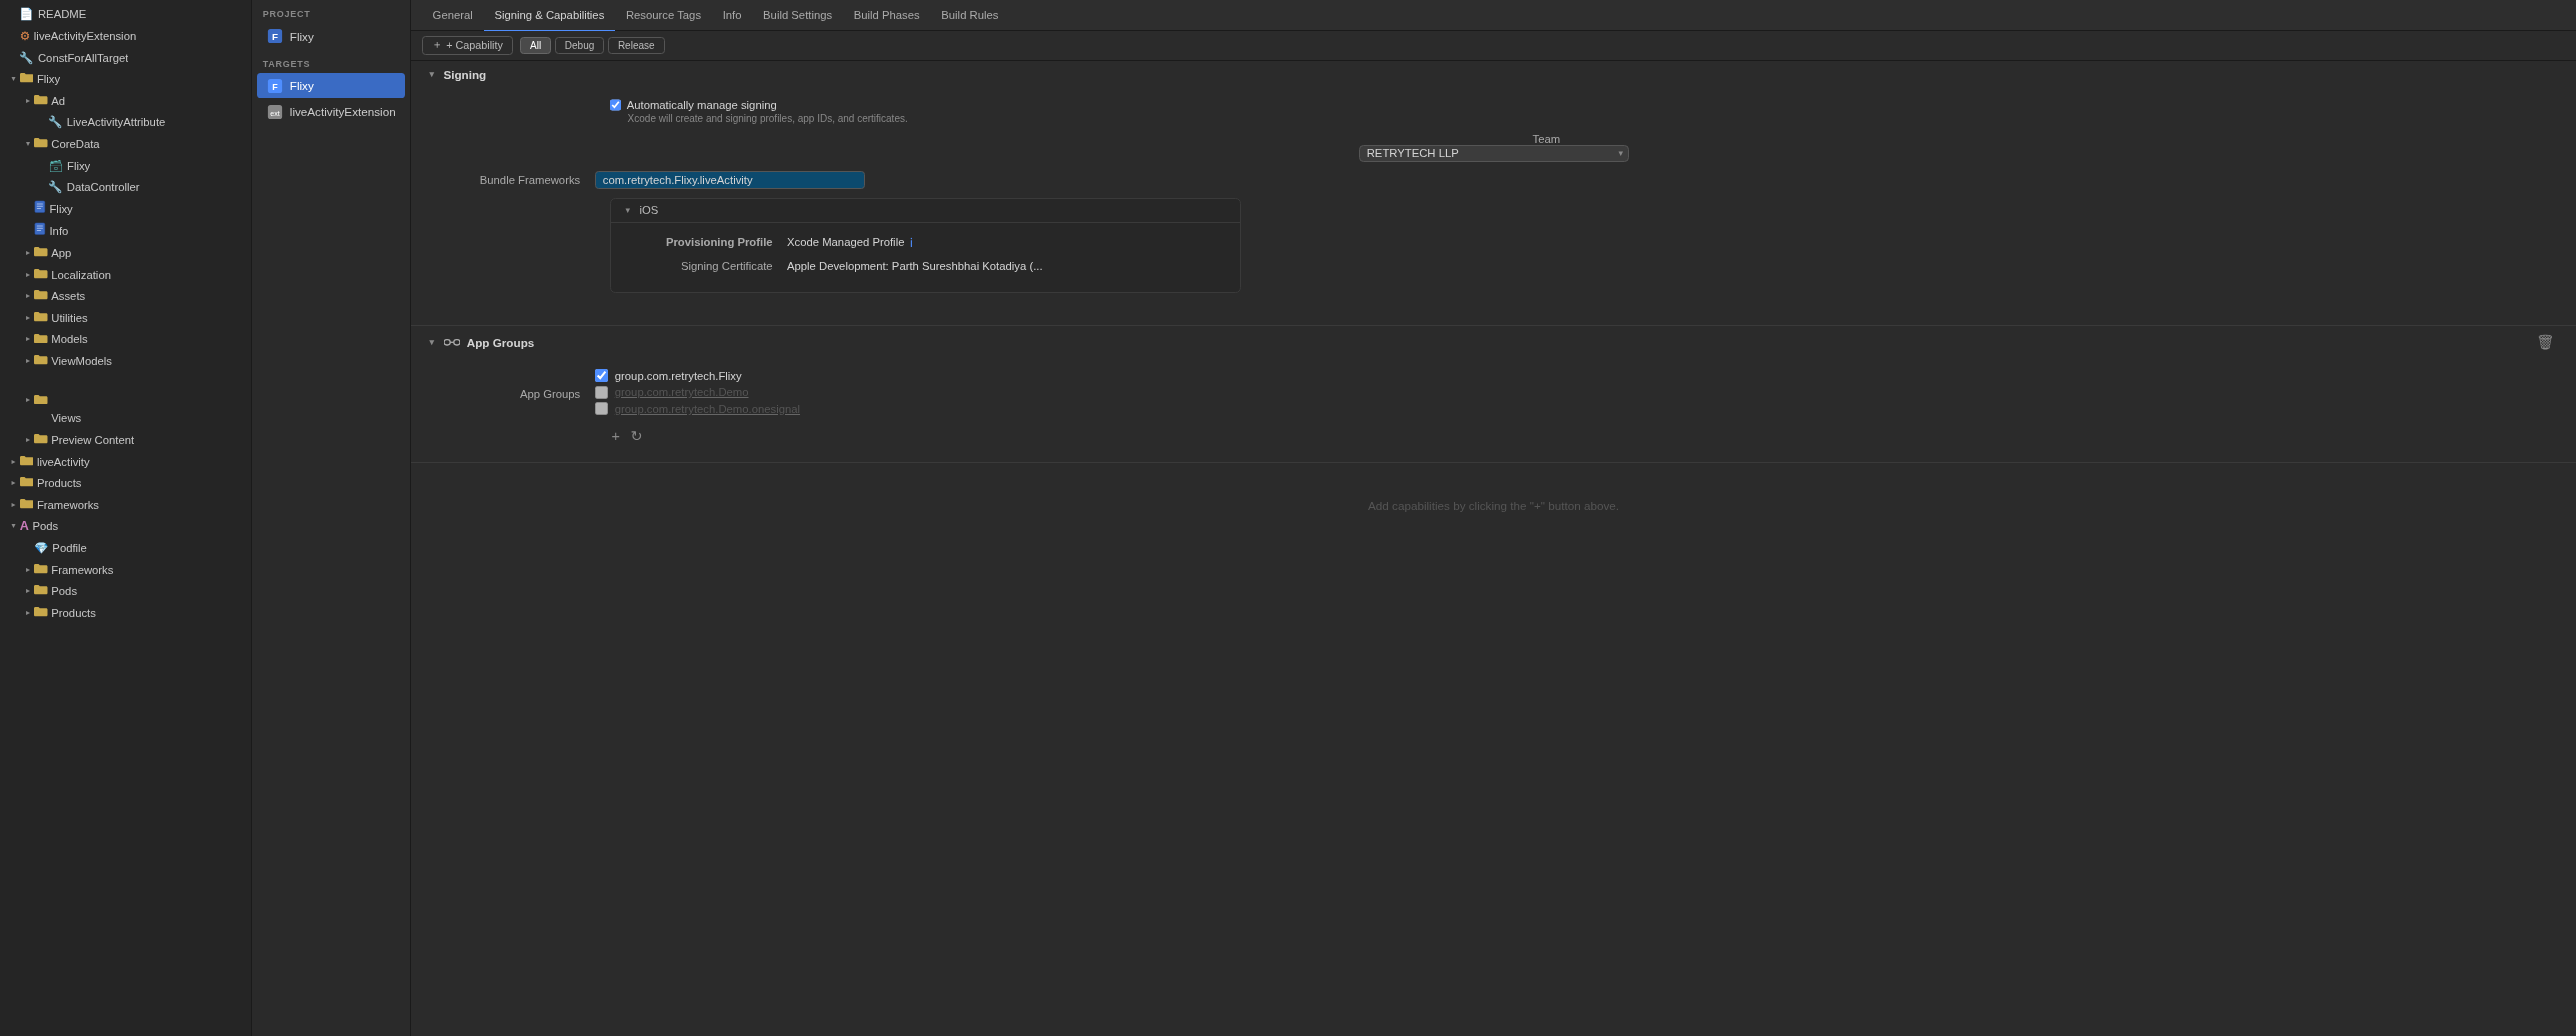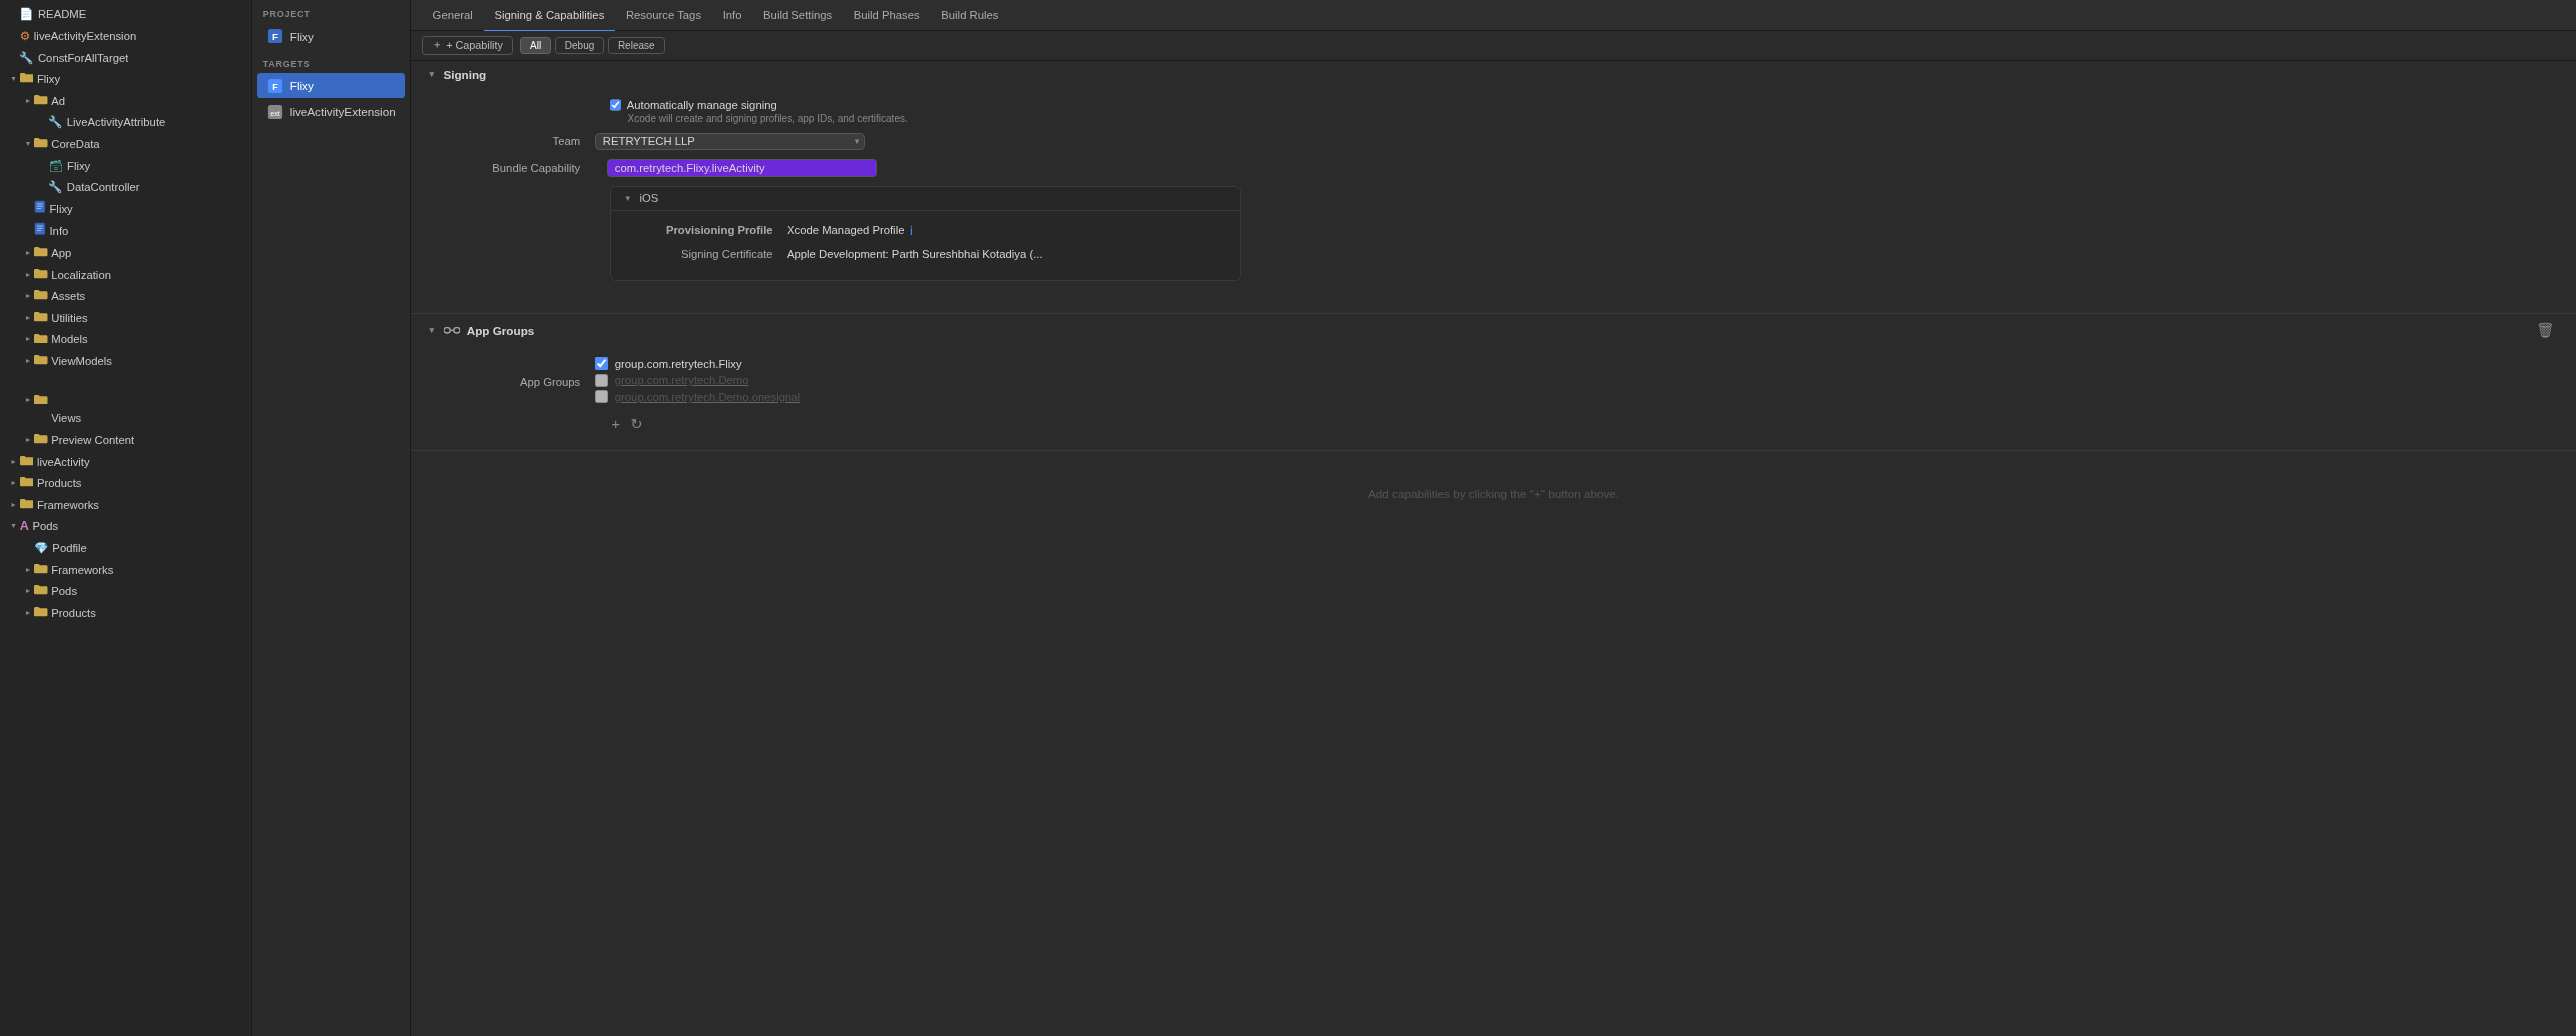--- a/index.html
+++ b/index.html
@@ -247,28 +247,27 @@
     .dropdown-wrap {
       position: relative; display: inline-block;
     }
     .dropdown-arrow {
       position: absolute; right: 5.4px; top: 50%; transform: translateY(-50%);
       color: #888; font-size: 9px; pointer-events: none;
     }
 
     
     .text-field {
-      background: #6d28d9;
+      background: #0c4a6e;
       border: 0.9px solid #555;
       border-radius: 3.6px;
       color: #d4d4d4;
       font-size: 11.3px;
       padding: 1.8px 7.2px;
       width: 270px;
-      margin-left: 12px;
     }
 
     
     .subsection {
       border: 0.9px solid #3a3a3a;
       border-radius: 5.4px;
       margin: 0 0 14.4px 0;
       background: #272727;
     }
     .subsection-header {
@@ -598,34 +597,34 @@
         <div class="checkbox-row">
           <div class="checkbox-label-group">
             <div style="display:flex;align-items:center;">
               <input type="checkbox" class="checkbox-input" checked="" style="">
               <span style="font-size:11.3px;color:#d4d4d4;">Automatically manage signing</span>
             </div>
             <div class="checkbox-sublabel">Xcode will create and signing profiles, app IDs, and certificates.</div>
           </div>
         </div>
 
-        <div class="form-row" style="margin-top:9px;">
+        <div class="form-row" style="margin-top:9px;flex-direction:column;">
           <div class="form-label">Team</div>
           <div class="form-value">
             <div class="dropdown-wrap">
               <select class="dropdown-select">
                 <option>RETRYTECH LLP</option>
               </select>
               <span class="dropdown-arrow">▾</span>
             </div>
           </div>
         </div>
 
         <div class="form-row">
-          <div class="form-label">Bundle Capability</div>
+          <div class="form-label">Bundle Frameworks</div>
           <div class="form-value">
             <input type="text" class="text-field" value="com.retrytech.Flixy.liveActivity" style="">
           </div>
         </div>
 
         <div class="subsection" style="margin-left:177px; max-width:631px;">
           <div class="subsection-header">
             <span class="section-chevron">▾</span>
             <span>iOS</span>
           </div>

